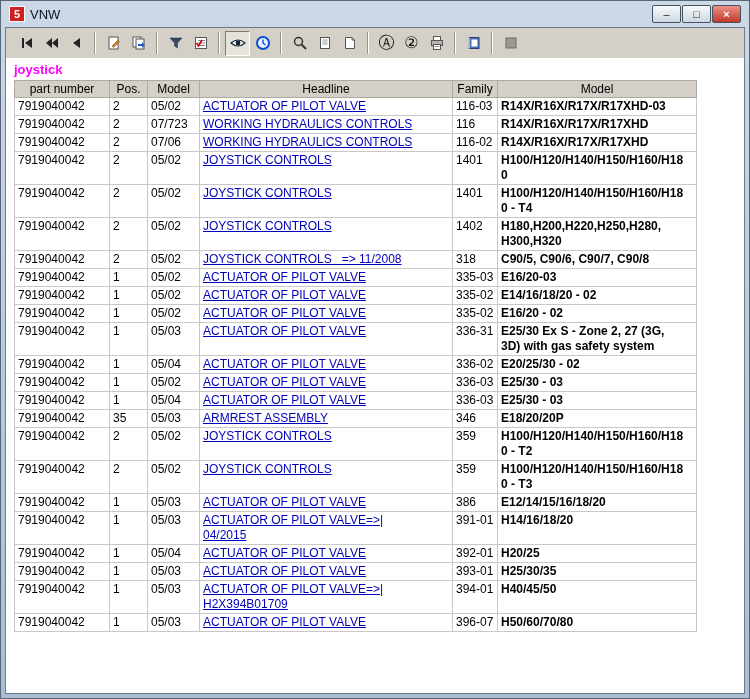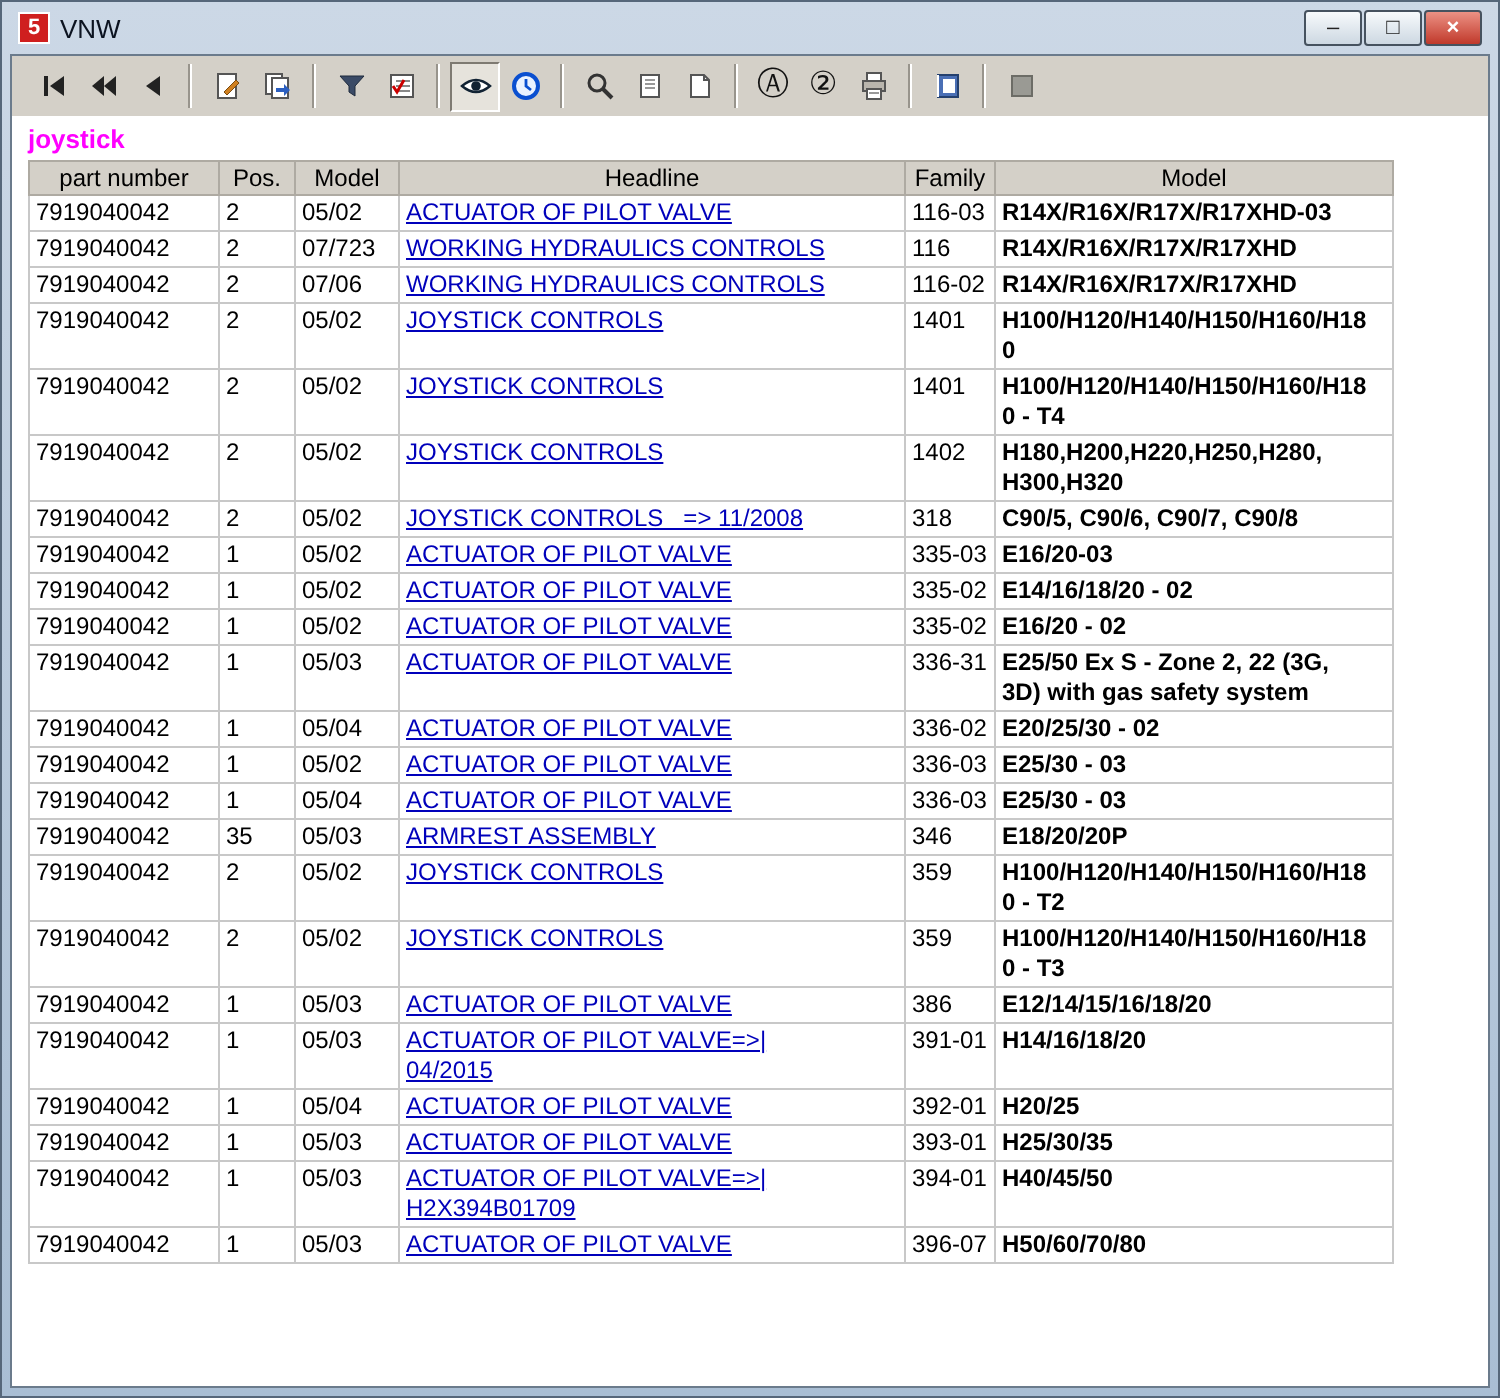--- a/index.html
+++ b/index.html
@@ -371,21 +371,21 @@
               <td class="cell-headline">ACTUATOR OF PILOT VALVE</td>
               <td class="cell-family">335-02</td>
               <td class="cell-model">E16/20 - 02</td>
             </tr>
             <tr>
               <td class="cell-part">7919040042</td>
               <td class="cell-pos">1</td>
               <td class="cell-page">05/03</td>
               <td class="cell-headline">ACTUATOR OF PILOT VALVE</td>
               <td class="cell-family">336-31</td>
-              <td class="cell-model">E25/50 Ex S - Zone 2, 22 (3G,
+              <td class="cell-model">E25/30 Ex S - Zone 2, 27 (3G,
 3D) with gas safety system</td>
             </tr>
             <tr>
               <td class="cell-part">7919040042</td>
               <td class="cell-pos">1</td>
               <td class="cell-page">05/04</td>
               <td class="cell-headline">ACTUATOR OF PILOT VALVE</td>
               <td class="cell-family">336-02</td>
               <td class="cell-model">E20/25/30 - 02</td>
             </tr>

